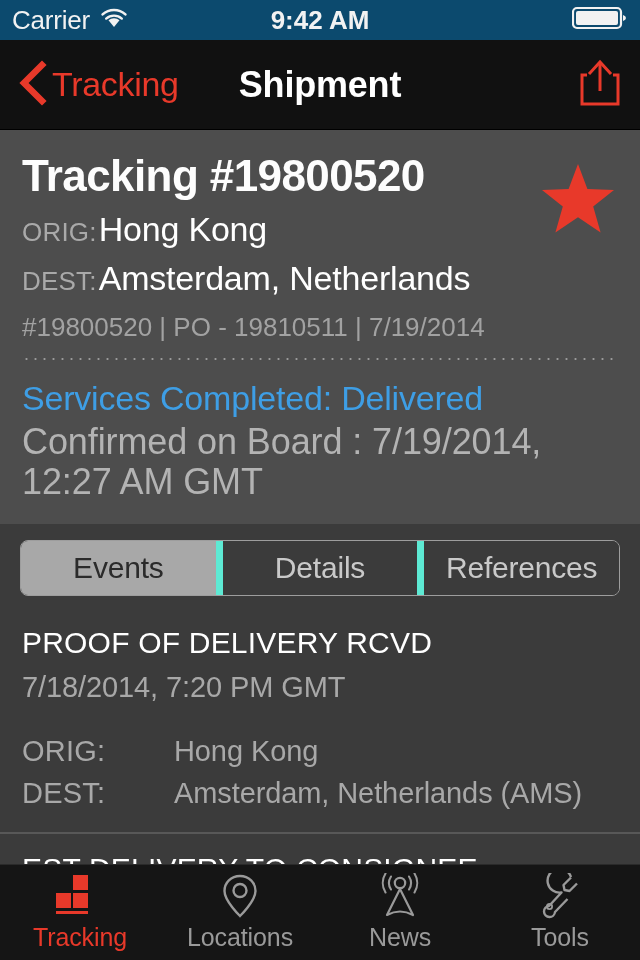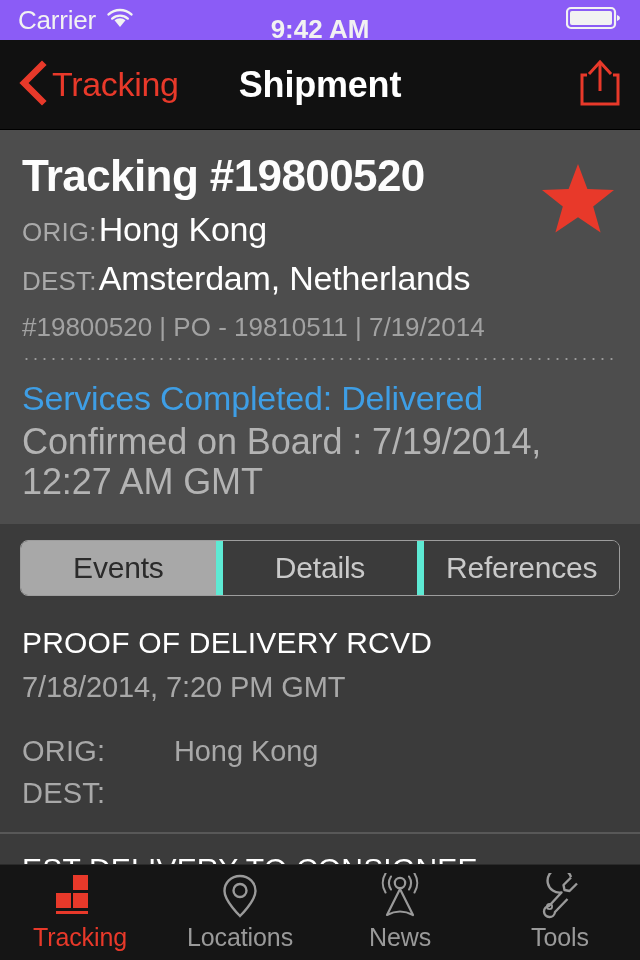--- a/index.html
+++ b/index.html
@@ -12,31 +12,31 @@
   #app {
     position:relative;
     width:640px; height:960px;
     background:#3b3b3b;
     overflow:hidden;
   }
 
   
   .statusbar {
     height:40px;
-    background:#8b5cf6;
+    background:#0c4a6e;
     display:flex; align-items:center;
-    padding:0 18px;
+    padding:0 12px;
     position:relative;
   }
   .sb-left { display:flex; align-items:center; gap:9px; }
   .sb-carrier { color:#f2f2f2; font-size:26px; letter-spacing:-0.2px; }
   .sb-time {
     position:absolute; left:0; right:0; top:0; height:40px;
     display:flex; align-items:center; justify-content:center;
-    color:#f2f2f2; font-size:26px; font-weight:bold; letter-spacing:0px;margin-top:9px;
+    color:#f2f2f2; font-size:26px; font-weight:bold; letter-spacing:0px;
   }
   .sb-right { margin-left:auto; display:flex; align-items:center; }
 
   
   .navbar {
     height:90px;
     background:#111111;
     display:flex; align-items:center;
     position:relative;
     padding:0 18px;
@@ -259,20 +259,21 @@
     <div class="event">
       <div class="ev-title">PROOF OF DELIVERY RCVD</div>
       <div class="ev-date">7/18/2014, 7:20 PM GMT</div>
       <div class="ev-spacer"></div>
       <div class="ev-row">
         <span class="ev-key">ORIG:</span>
         <span class="ev-val">Hong Kong</span>
       </div>
       <div class="ev-row">
         <span class="ev-key">DEST:</span>
+        <span class="ev-val">Amsterdam, Netherlands (AMS)</span>
       </div>
     </div>
 
     <div class="event clipped">
       <div class="ev-title">EST DELIVERY TO CONSIGNEE</div>
     </div>
 
   </div>
 
   <div class="tabbar">

